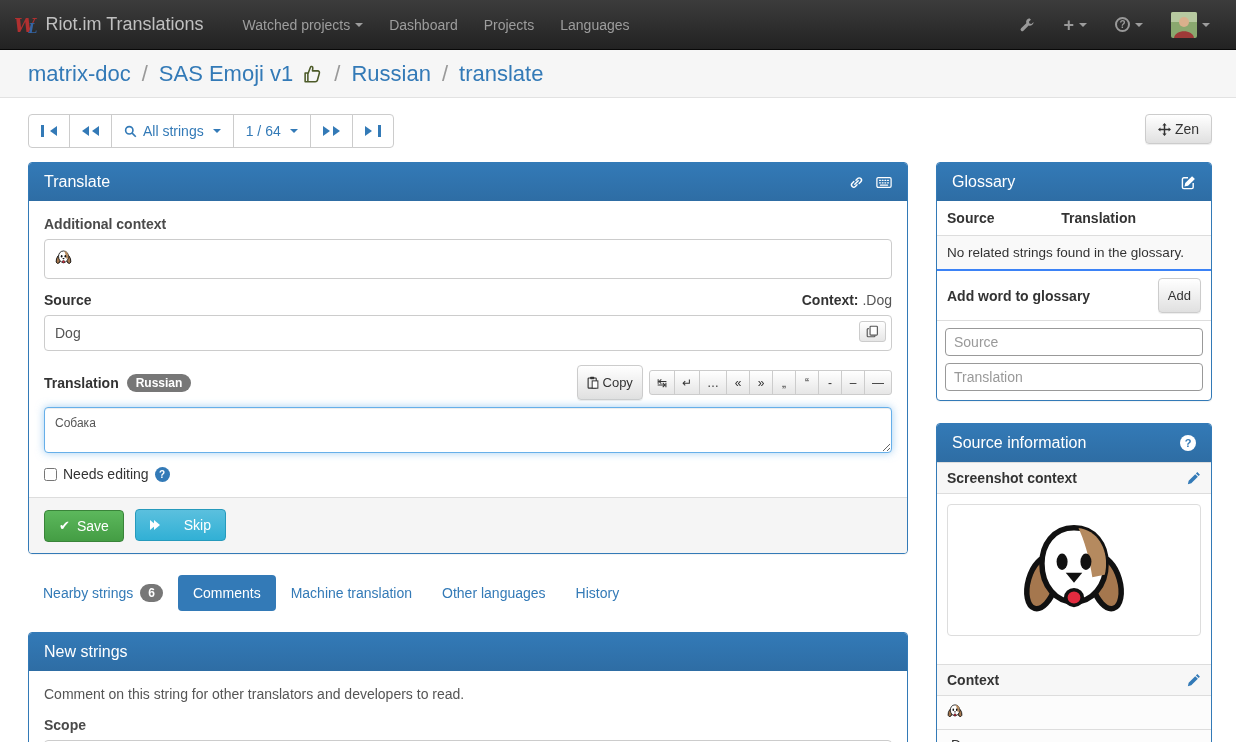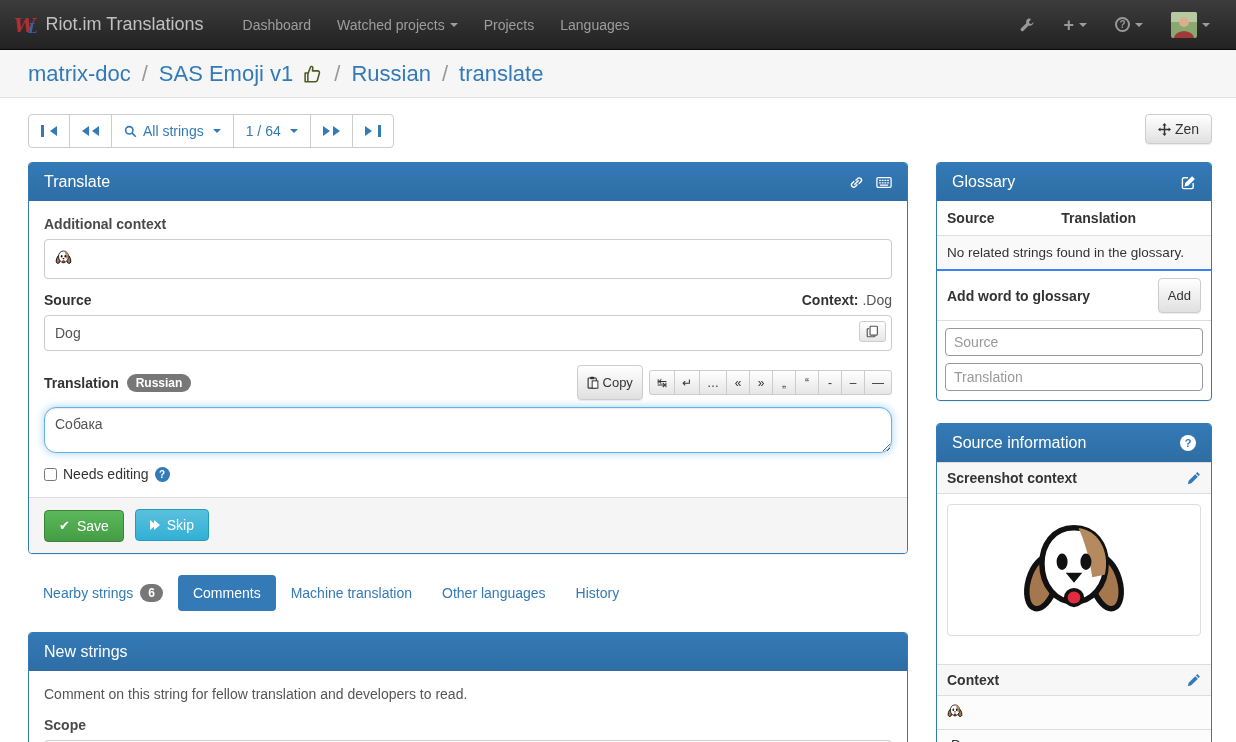--- a/index.html
+++ b/index.html
@@ -68,31 +68,31 @@
   .trans-left { display:flex; align-items:center; gap:8px; }
   .badge-lang { background:#777; color:#fff; border-radius:10px; padding:2px 9px; font-size:12px; font-weight:bold; }
   .trans-tools { display:flex; align-items:center; gap:6px; }
   .btn-xs { padding:9px 9px; font-size:13px; }
   .char-group { display:inline-flex; }
   .char-btn { background:linear-gradient(#fff,#e6e6e6); border:1px solid #ccc; padding:2px 7px; min-width:24px; font-size:12px;
     color:#333; cursor:pointer; margin-left:-1px; display:inline-flex; justify-content:center; align-items:center; height:25px; }
   .char-btn:first-child { border-radius:3px 0 0 3px; margin-left:0; }
   .char-btn:last-child { border-radius:0 3px 3px 0; }
 
-  textarea.trans-area { width:100%; height:46px; border:1px solid #66afe9; border-radius:12px; padding:8px 10px;
-    font-family:"Liberation Sans","DejaVu Sans",sans-serif; font-size:14px; color:#555; resize:vertical;
+  textarea.trans-area { width:100%; height:46px; border:1px solid #66afe9; border-radius:4px; padding:8px 10px;
+    font-family:"Liberation Sans","DejaVu Sans",sans-serif; font-size:12px; color:#555; resize:vertical;
     box-shadow:inset 0 1px 1px rgba(0,0,0,.075),0 0 8px rgba(102,175,233,.6); outline:none; }
   .needs-row { display:flex; align-items:center; gap:6px; margin-top:10px; font-size:14px; color:#333; }
   .qcircle-blue { width:15px; height:15px; border-radius:50%; background:#337ab7; color:#fff; font-size:10px; font-weight:bold;
     display:inline-flex; align-items:center; justify-content:center; }
 
   .btn-save { background:linear-gradient(#5cb85c,#449d44); border:1px solid #398439; color:#fff; border-radius:4px;
     padding:7px 14px; font-size:14px; display:inline-flex; align-items:center; gap:7px; cursor:pointer; }
   .btn-skip { background:linear-gradient(#5bc0de,#31b0d5); border:1px solid #269abc; color:#fff; border-radius:4px;
-    padding:7px 14px; font-size:14px; display:inline-flex; align-items:center; gap:7px; cursor:pointer; margin-left:7px; }
+    padding:7px 14px; font-size:14px; display:inline-flex; align-items:center; gap:24px; cursor:pointer; margin-left:7px; }
   .tri-w { width:0; height:0; border-top:5px solid transparent; border-bottom:5px solid transparent; border-left:6px solid #fff; }
 
   
   .tabs { display:flex; align-items:center; margin:20px 0; }
   .tab { color:#337ab7; font-size:14px; padding:10px 15px; cursor:pointer; border-radius:4px; display:flex; align-items:center; gap:7px; }
   .tab.active { background:#337ab7; color:#fff; }
   .badge-count { background:#777; color:#fff; border-radius:10px; padding:2px 8px; font-size:12px; font-weight:bold; }
 
   
   .comment-desc { color:#555; margin-bottom:15px; }
@@ -147,26 +147,26 @@
 
 <div class="navbar">
   <div class="brand">
     <span style="display:flex;align-items:center;">
       <span class="logo-w">W</span>
         <span class="logo-l">L</span>
     </span>
     <span>Riot.im Translations</span>
   </div>
   <div class="nav-item">
-      <span>Dashboard</span>
-    </div>
-  <div class="nav-item">
     <span>Watched projects</span>
       <span class="caret"></span>
   </div>
+  <div class="nav-item">
+      <span>Dashboard</span>
+    </div>
   <div class="nav-item">
       <span>Projects</span>
     </div>
   <div class="nav-item">
       <span>Languages</span>
     </div>
   <div class="nav-right">
     <div class="nav-icon-item">
       <svg width="16" height="16" viewBox="0 0 20 20">
           <path d="M13.5 1.5 a4.8 4.8 0 0 0-4.4 6.2 L2.6 14.2 a2.1 2.1 0 0 0 3 3 L12.1 10.7 a4.8 4.8 0 0 0 6.2-4.4 l-2.8 2.6 -2.4-.7 -.7-2.4 2.7-2.7 a4.8 4.8 0 0 0-1.6-.6Z" fill="#999"></path>
@@ -359,21 +359,21 @@
         <div class="tab">
             <span>History</span>
           </div>
       </div>
 
       <div class="panel">
         <div class="panel-heading">
           <span>New strings</span>
         </div>
         <div class="panel-body">
-          <p class="comment-desc">Comment on this string for fellow translation and developers to read.</p>
+          <p class="comment-desc">Comment on this string for other translators and developers to read.</p>
           <div class="sec-label">Scope</div>
           <div class="select-box">
             <span>Translation comment, discussions with other translators</span>
 
           </div>
         </div>
       </div>
     </div>
 
     <div class="side-col">

